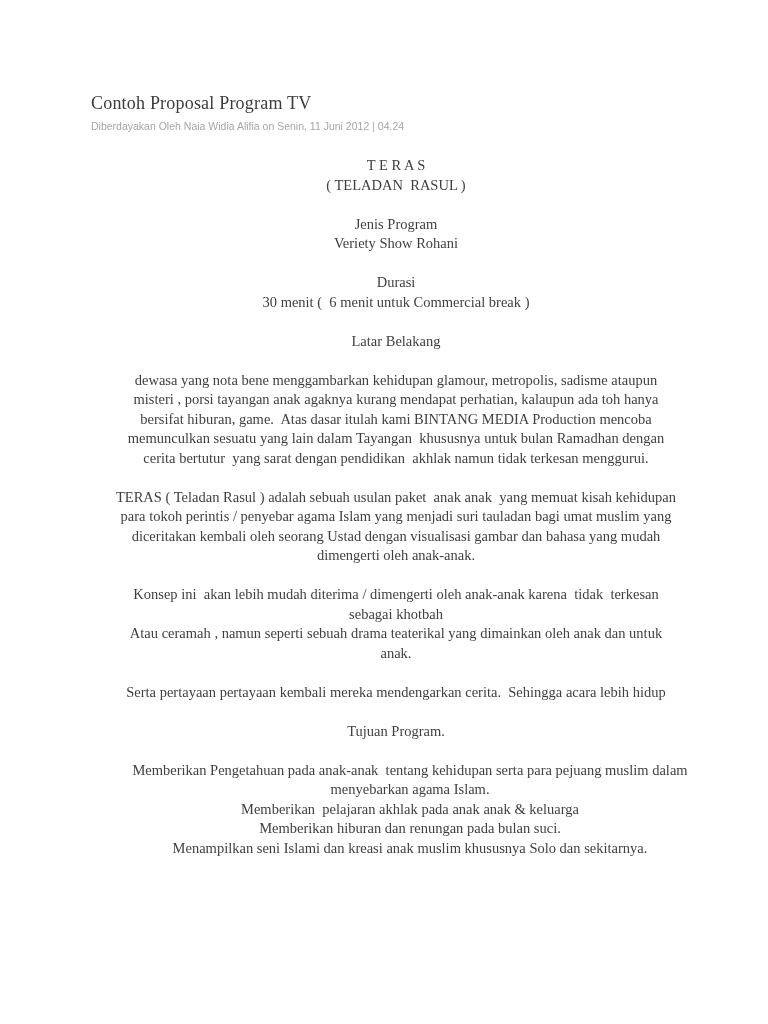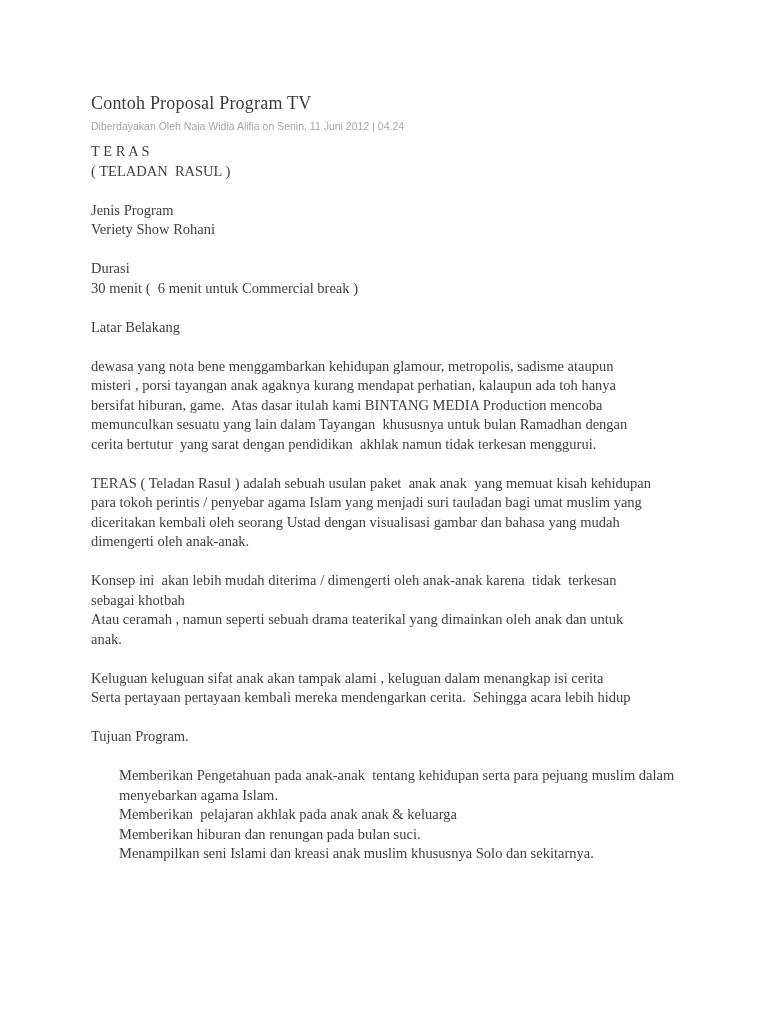--- a/index.html
+++ b/index.html
@@ -24,29 +24,30 @@
     margin: 0 0 6px 0;
     font-family: "Liberation Serif", "DejaVu Serif", serif;
     font-size: 18px;
     line-height: 22px;
     font-weight: 400;
     color: #3c3c3c;
     letter-spacing: 0.2px;
     white-space: pre;
   }
   .byline {
-    margin: 0 0 9px 0;
+    margin: 0 0 23px 0;
     font-family: "Liberation Sans", "DejaVu Sans", sans-serif;
     font-size: 10.5px;
     line-height: 13px;
     color: #a6a6a6;
     white-space: pre;
   }
   .blocks .block {
     margin: 0 0 19.5px 0;
+    text-align: center;
   }
   .blocks .block:last-child {
     margin-bottom: 0;
     margin-left: 28px;
   }
   .line {
     font-family: "Liberation Serif", "DejaVu Serif", serif;
     font-size: 14.5px;
     line-height: 19.5px;
     color: #3f3f3f;
@@ -89,21 +90,20 @@
           <div class="line">diceritakan kembali oleh seorang Ustad dengan visualisasi gambar dan bahasa yang mudah</div>
           <div class="line">dimengerti oleh anak-anak.</div>
         </div>
         <div class="block">
           <div class="line">Konsep ini  akan lebih mudah diterima / dimengerti oleh anak-anak karena  tidak  terkesan</div>
           <div class="line">sebagai khotbah</div>
           <div class="line">Atau ceramah , namun seperti sebuah drama teaterikal yang dimainkan oleh anak dan untuk</div>
           <div class="line">anak.</div>
         </div>
         <div class="block">
-          <div class="line">Keluguan keluguan sifat anak akan tampak alami , keluguan dalam menangkap isi cerita</div>
           <div class="line">Serta pertayaan pertayaan kembali mereka mendengarkan cerita.  Sehingga acara lebih hidup</div>
         </div>
         <div class="block">
           <div class="line">Tujuan Program.</div>
         </div>
         <div class="block">
           <div class="line">Memberikan Pengetahuan pada anak-anak  tentang kehidupan serta para pejuang muslim dalam</div>
           <div class="line">menyebarkan agama Islam.</div>
           <div class="line">Memberikan  pelajaran akhlak pada anak anak &amp; keluarga</div>
           <div class="line">Memberikan hiburan dan renungan pada bulan suci.</div>

